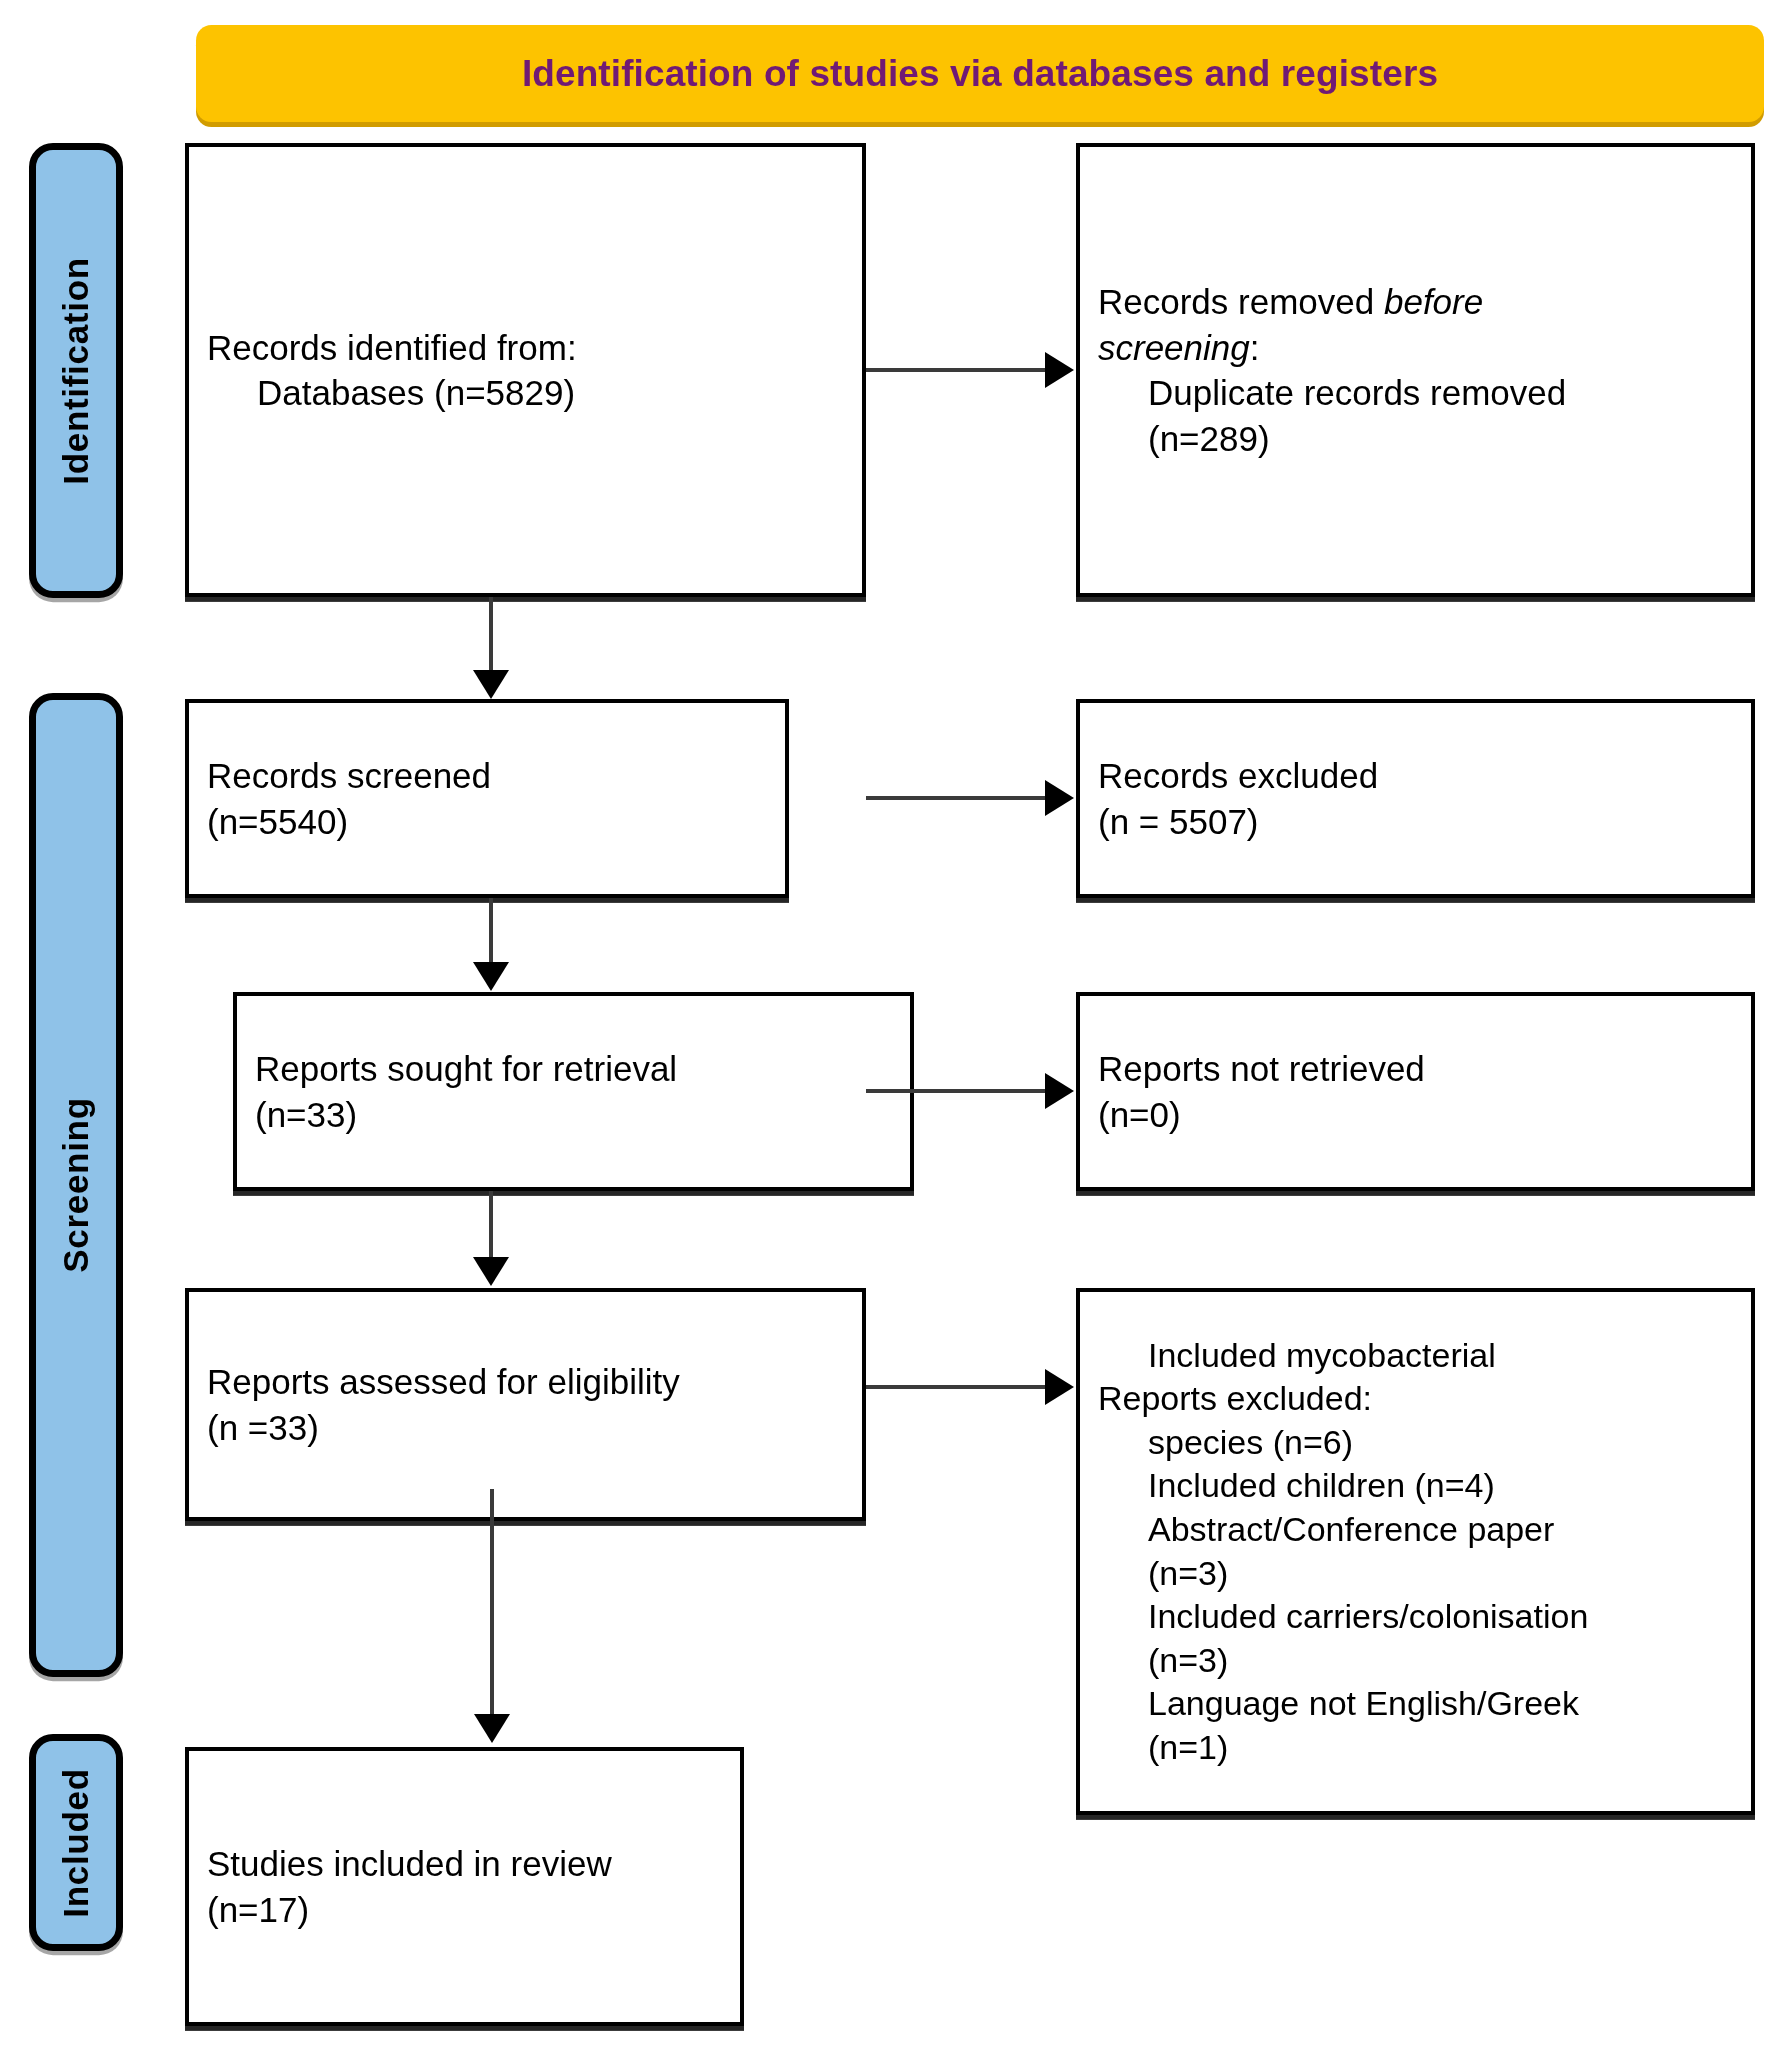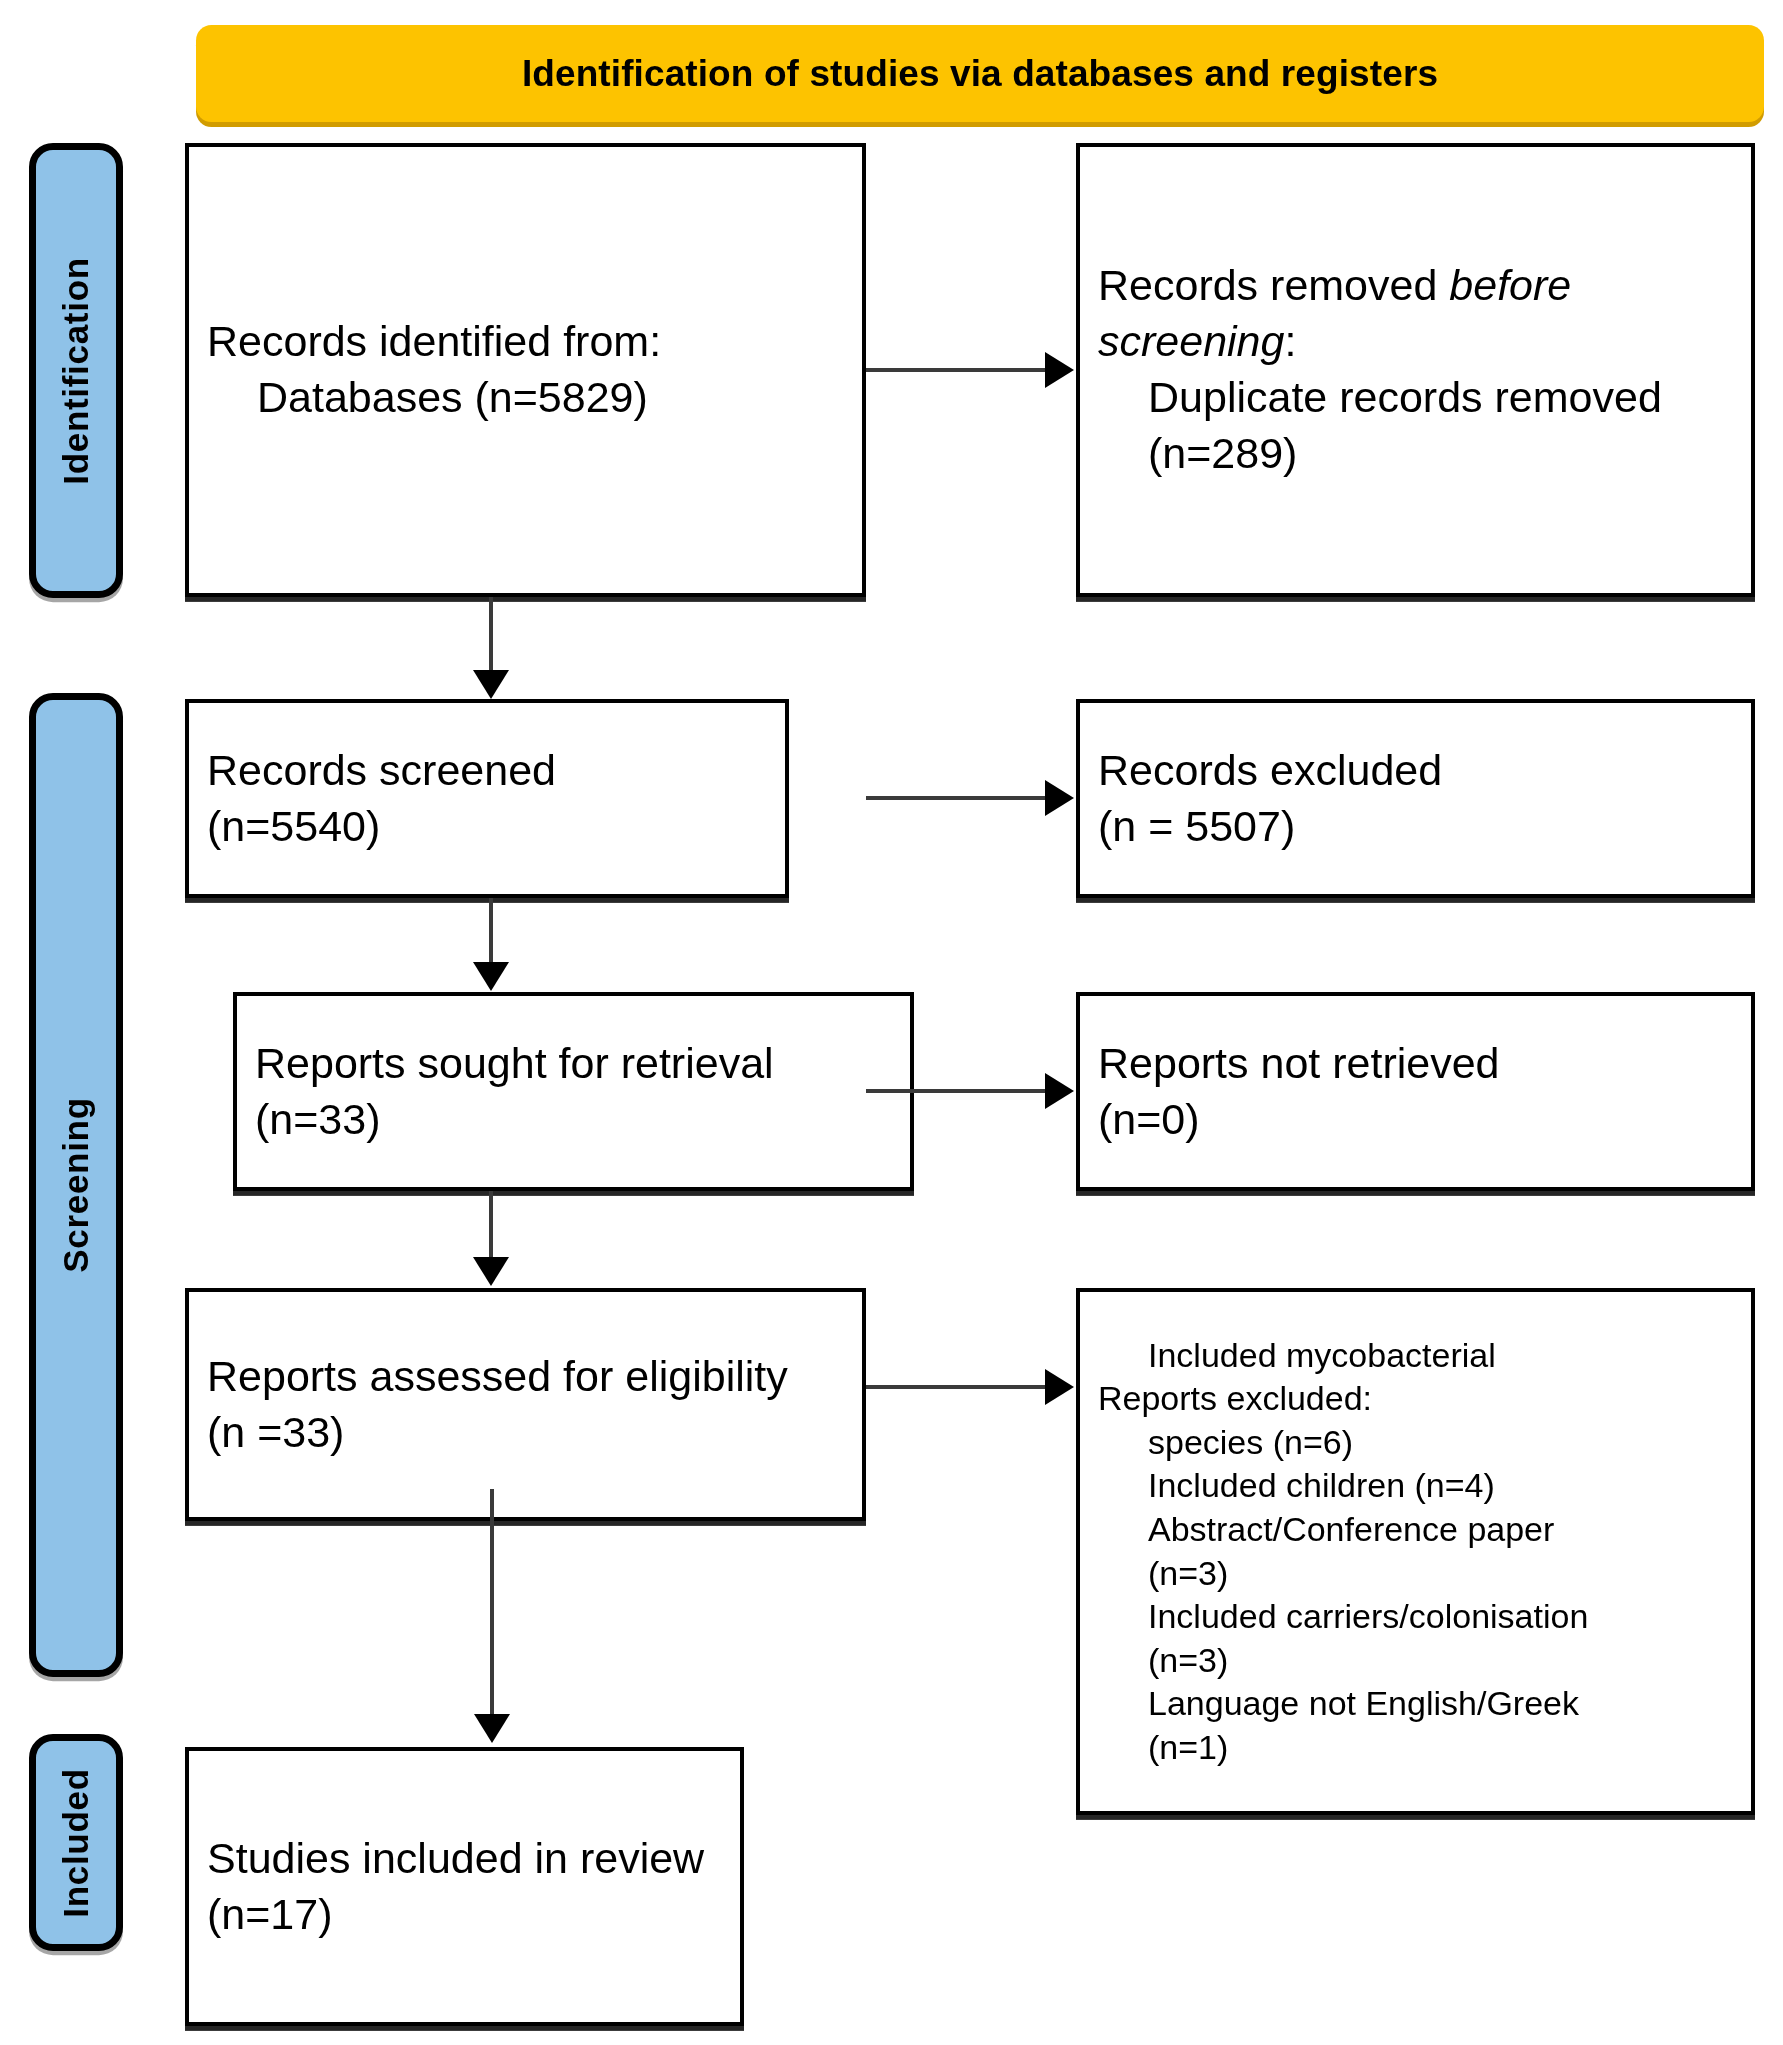--- a/index.html
+++ b/index.html
@@ -22,21 +22,21 @@
     left:196px; top:25px;
     width:1568px; height:97px;
     background:#fdc300;
     border-radius:15.4px;
     box-shadow:0 4.9px 0 0 #d19c00;
     display:flex; align-items:center; justify-content:center;
   }
   .header-bar .header-title{
     font-size:37px;
     font-weight:bold;
-    color:#000000;
+    color:#701a75;
     letter-spacing:0.1px;
     text-align:center;
     white-space:nowrap;
   }
 
   
   .stage{
     position:absolute;
     left:29px;
     width:94px;
@@ -63,21 +63,21 @@
   .box{
     position:absolute;
     background:#ffffff;
     border:4.2px solid #000;
     box-sizing:border-box;
     box-shadow:0 4.9px 0 0 rgba(0,0,0,.85);
     display:flex;
     align-items:center;
   }
   .box .box-text{
-    font-size:43px;
+    font-size:35px;
     line-height:1.30;
     color:#000;
     padding:0 18px;
     width:100%;
   }
   .box .box-text .ln{ display:block; white-space:nowrap; }
   .box .box-text .ln.ind{ padding-left:50px; }
   .box .box-text .ln em{ font-style:italic; }
 
   

